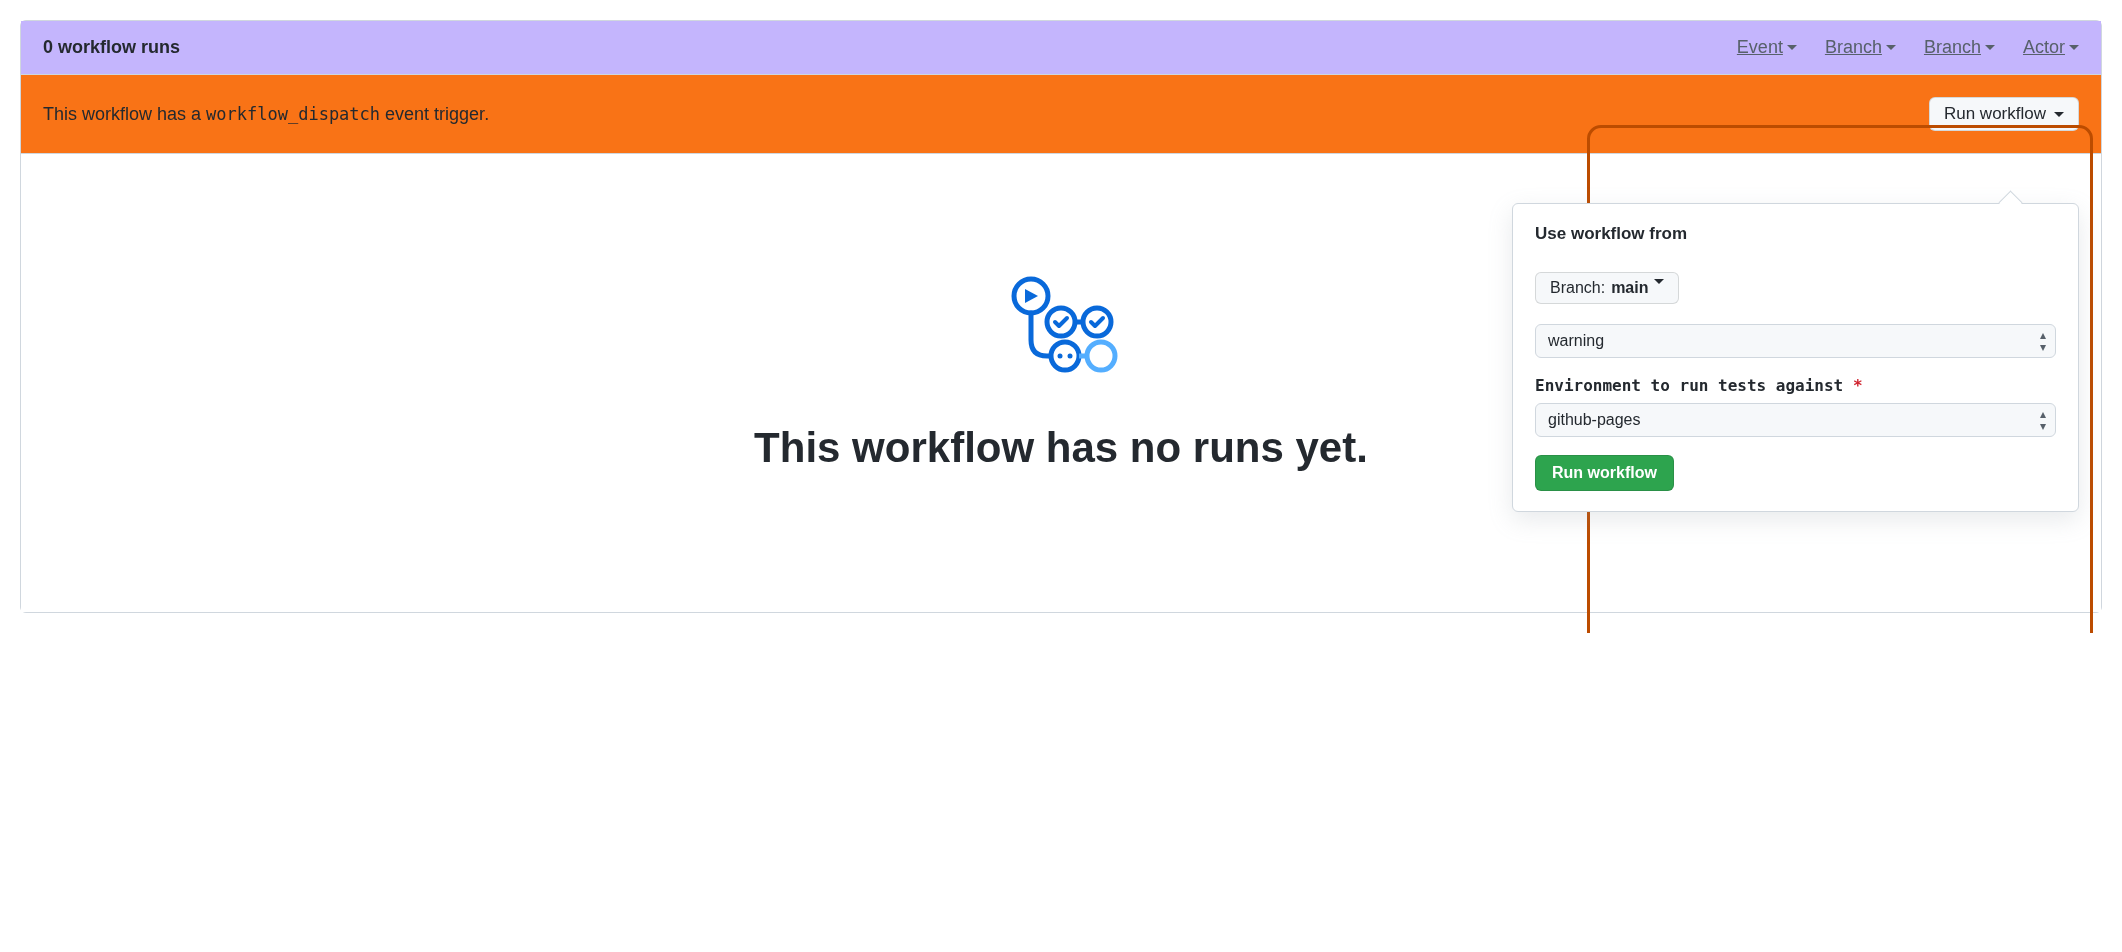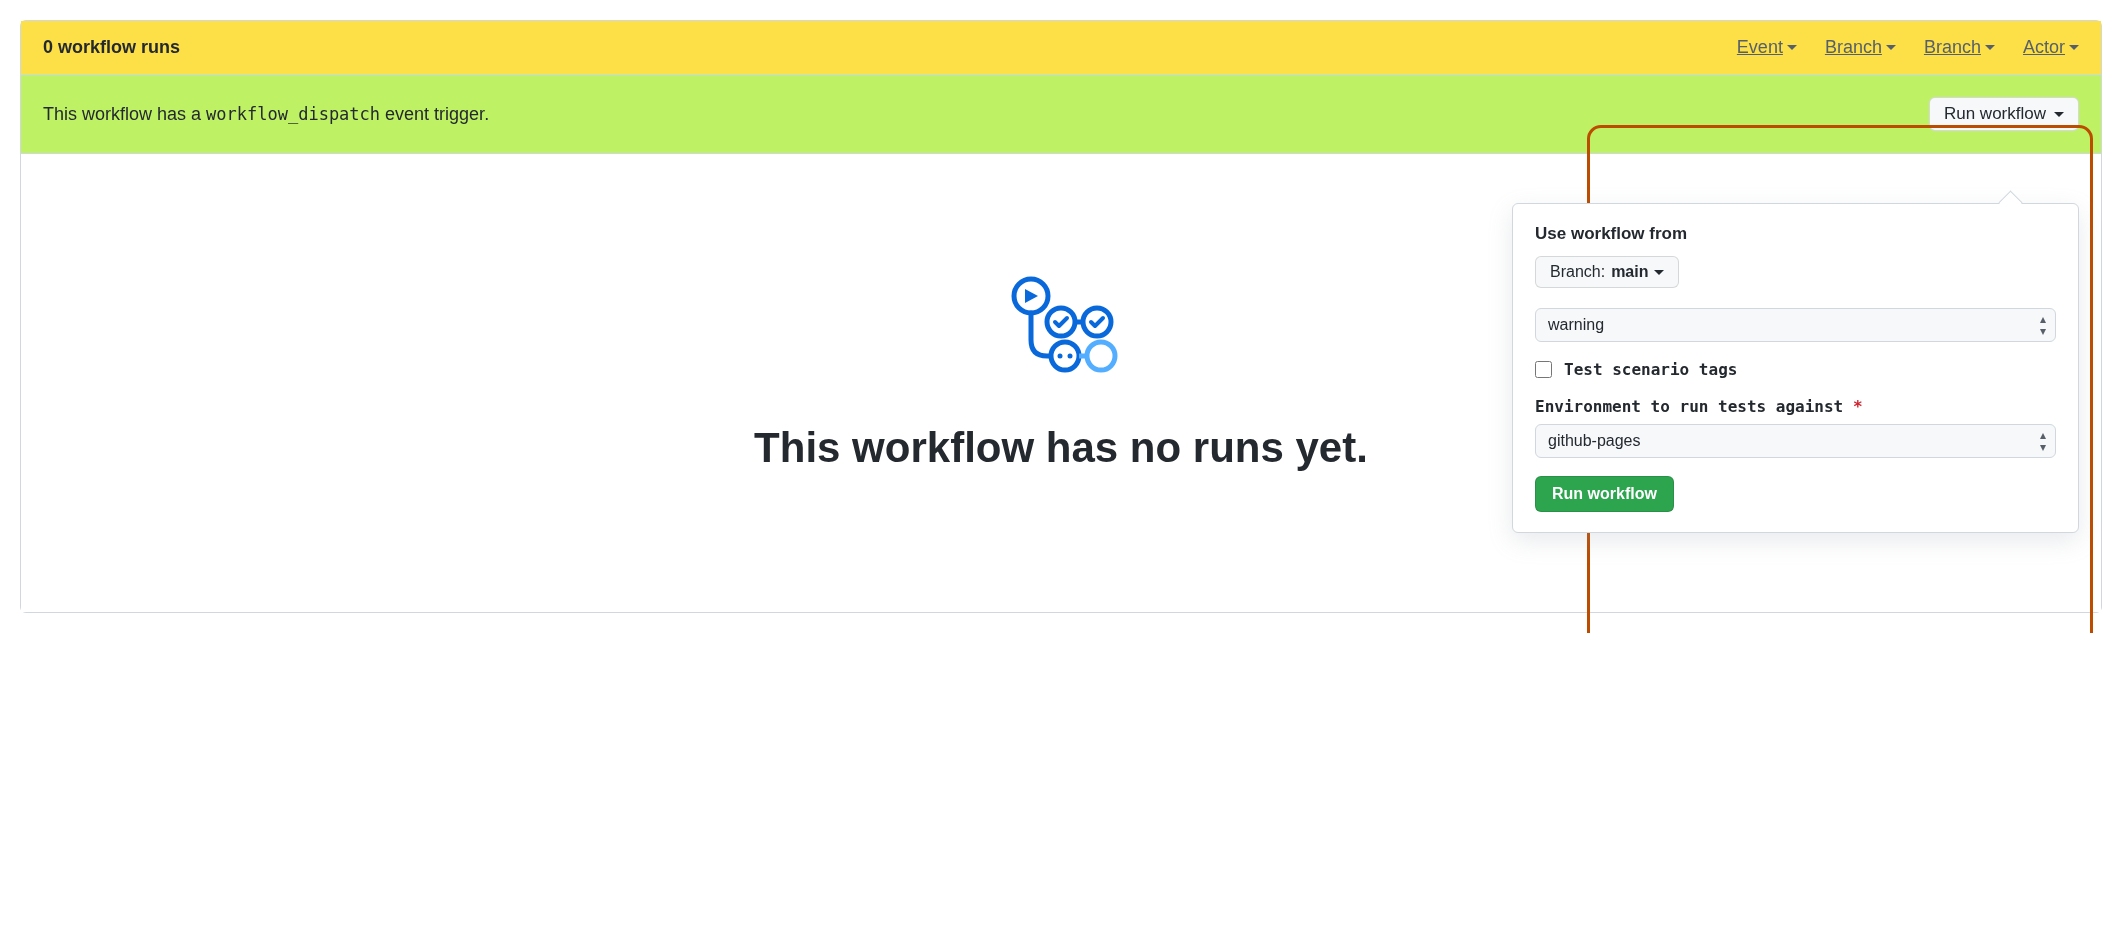--- a/index.html
+++ b/index.html
@@ -12,21 +12,21 @@
 .container {
   border: 1px solid #d0d7de;
   border-radius: 6px;
   overflow: visible;
   position: relative;
 }
 .header-bar {
   display: flex;
   justify-content: space-between;
   padding: 16px 22px;
-  background: #fde047;
+  background: #c4b5fd;
   border-bottom: 1px solid #d0d7de;
   gap: 16px;
 }
 .runs-count {
   font-weight: 600;
   font-size: 18px;
 }
 .filters {
   display: flex;
   gap: 28px;
@@ -41,21 +41,21 @@
   text-decoration: underline;
 }
 .caret-down {
   display: inline-block;
   width: 0; height: 0;
   border-left: 5px solid transparent;
   border-right: 5px solid transparent;
   border-top: 5px solid currentColor;
 }
 .banner {
-  background: #bef264;
+  background: #f97316;
   border-bottom: 1px solid #d0d7de;
   padding: 22px 22px;
   display: flex;
   justify-content: space-between;
   align-items: center;
   position: relative;
 }
 .banner-text {
   font-size: 18px;
   color: #24292f;
@@ -125,23 +125,24 @@
 .branch-btn {
   background: #f6f8fa;
   border: 1px solid rgba(27,31,36,0.15);
   border-radius: 6px;
   padding: 6px 14px;
   font-size: 16px;
   font-weight: 500;
   color: #24292f;
   cursor: pointer;
   display: inline-flex;
-  align-items: center;
+  align-items: flex-start;
   gap: 6px;
   margin-bottom: 20px;
+  margin-top: 16px;
 }
 .branch-btn .branch-name {
   font-weight: 600;
 }
 .form-label {
   font-family: ui-monospace, SFMono-Regular, Menlo, Consolas, monospace;
   font-size: 16px;
   font-weight: 600;
   margin-bottom: 8px;
   display: block;
@@ -276,24 +277,20 @@
         <span>Branch: </span>
           <span class="branch-name">main</span>
         <span class="caret-down"></span>
       </button>
 
       <div class="select-wrapper">
         <input class="select-input" readonly="" value="warning" style="">
         <span class="select-caret">▴<br>▾</span>
       </div>
 
-      <div class="checkbox-row">
-        <input type="checkbox" style="">
-        <span class="checkbox-label">Test scenario tags</span>
-      </div>
 
       <label class="form-label">
         <span>Environment to run tests against</span> <span class="required">*</span>
       </label>
       <div class="select-wrapper">
         <input class="select-input" readonly="" value="github-pages" style="">
         <span class="select-caret">▴<br>▾</span>
       </div>
 
       <button class="submit-btn">Run workflow</button>

